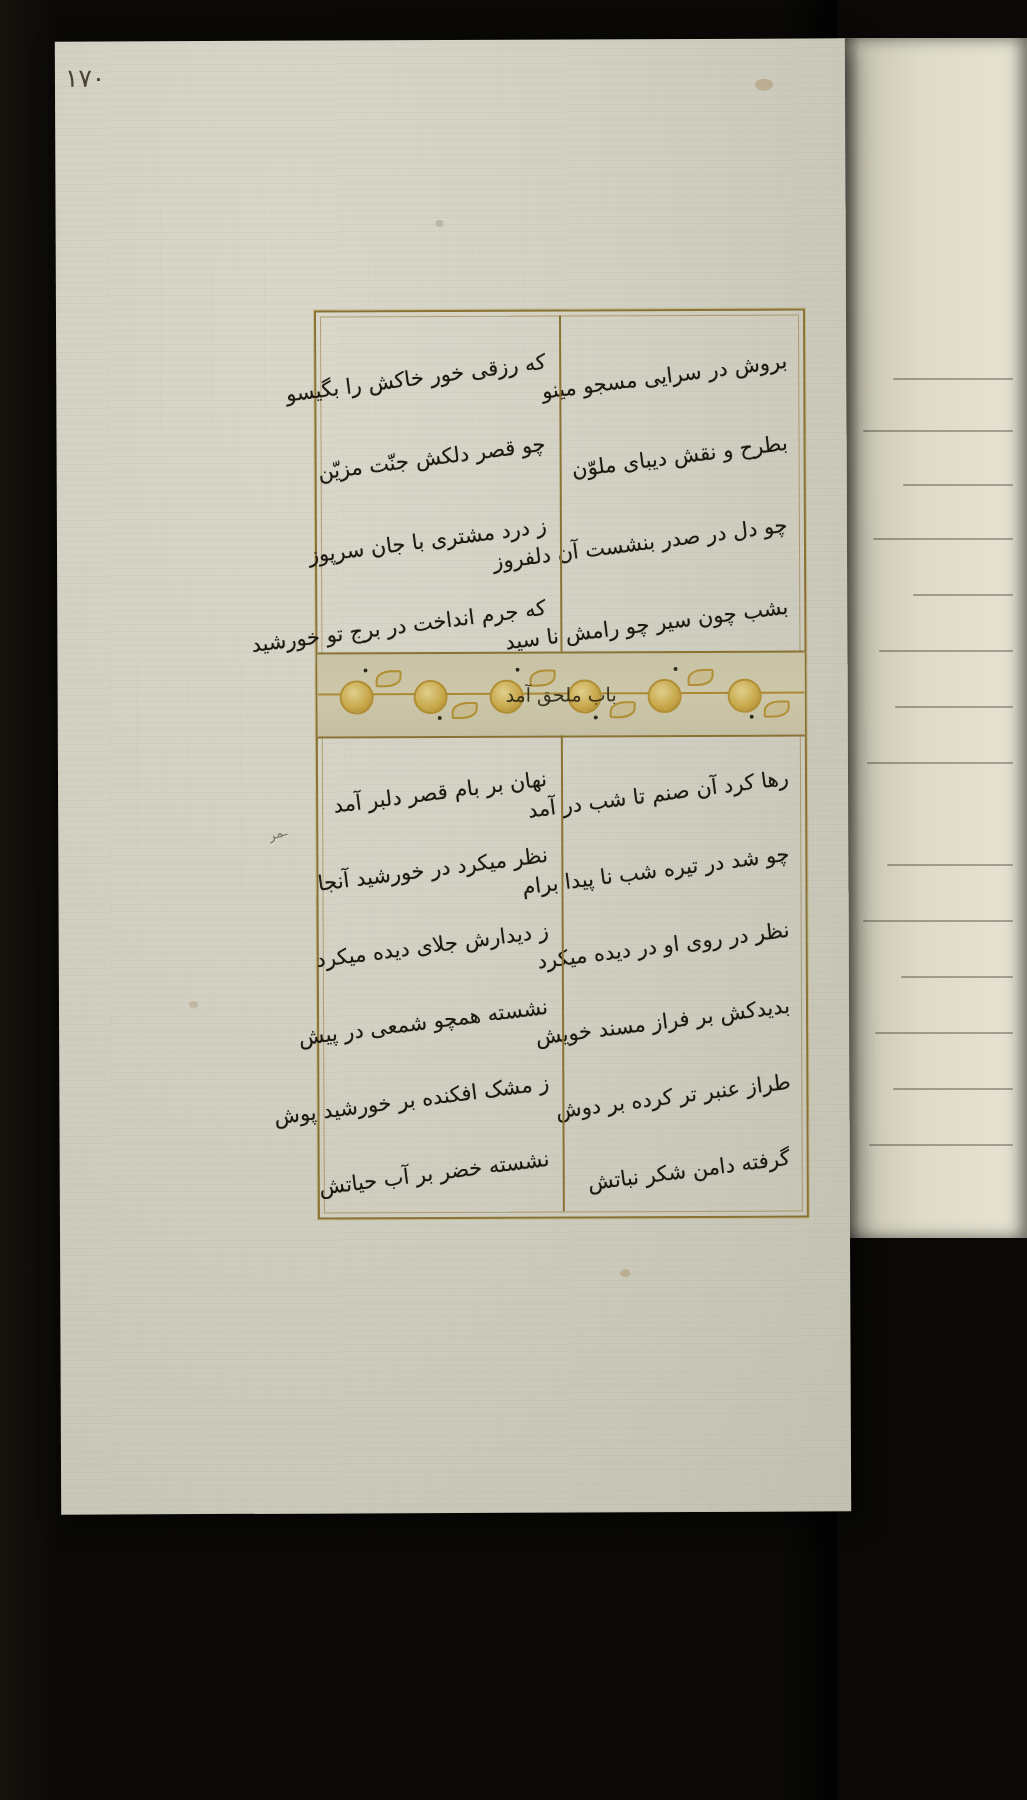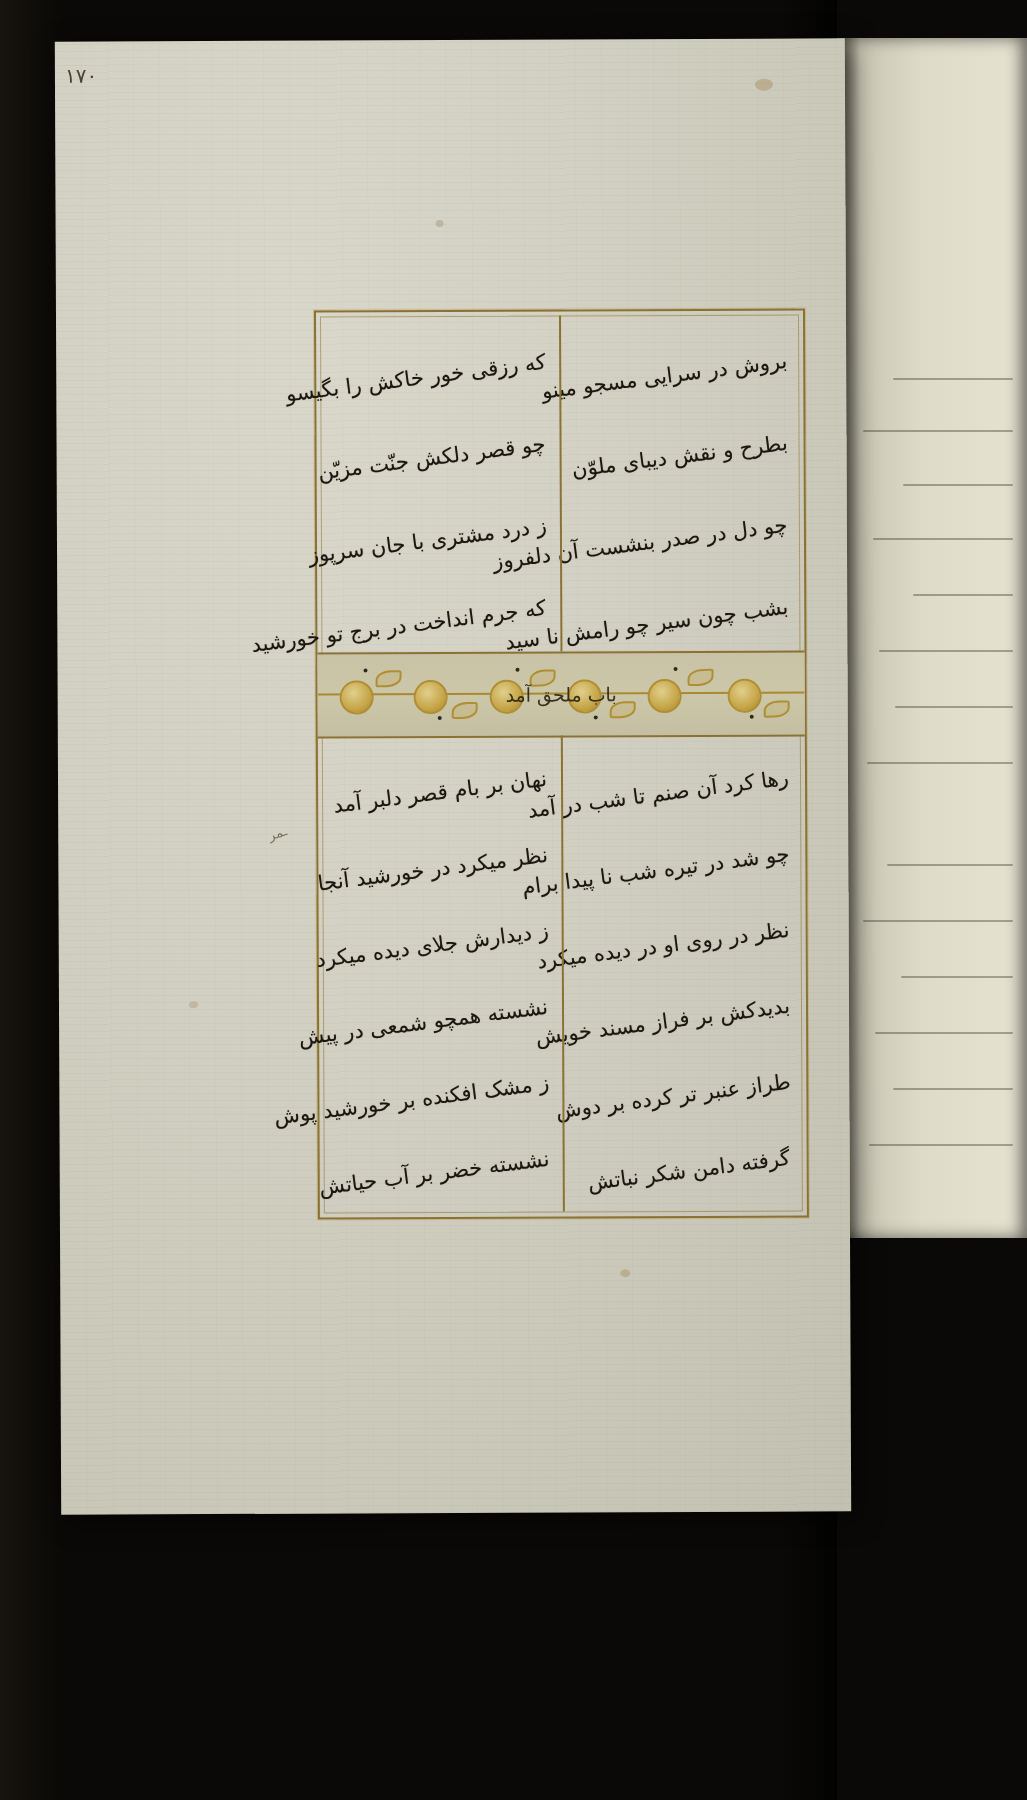--- a/index.html
+++ b/index.html
@@ -81,21 +81,21 @@
     position: absolute;
     border-radius: 50%;
     pointer-events: none;
   }
 
   .folio-number {
     position: absolute;
     left: 10px;
     top: 22px;
     font-family: "Liberation Serif", serif;
-    font-size: 20px;
+    font-size: 25px;
     color: #4a4231;
     letter-spacing: 2px;
     text-align: center;
   }
 
   
   .text-block {
     position: absolute;
     left: 258px;
     top: 270px;

